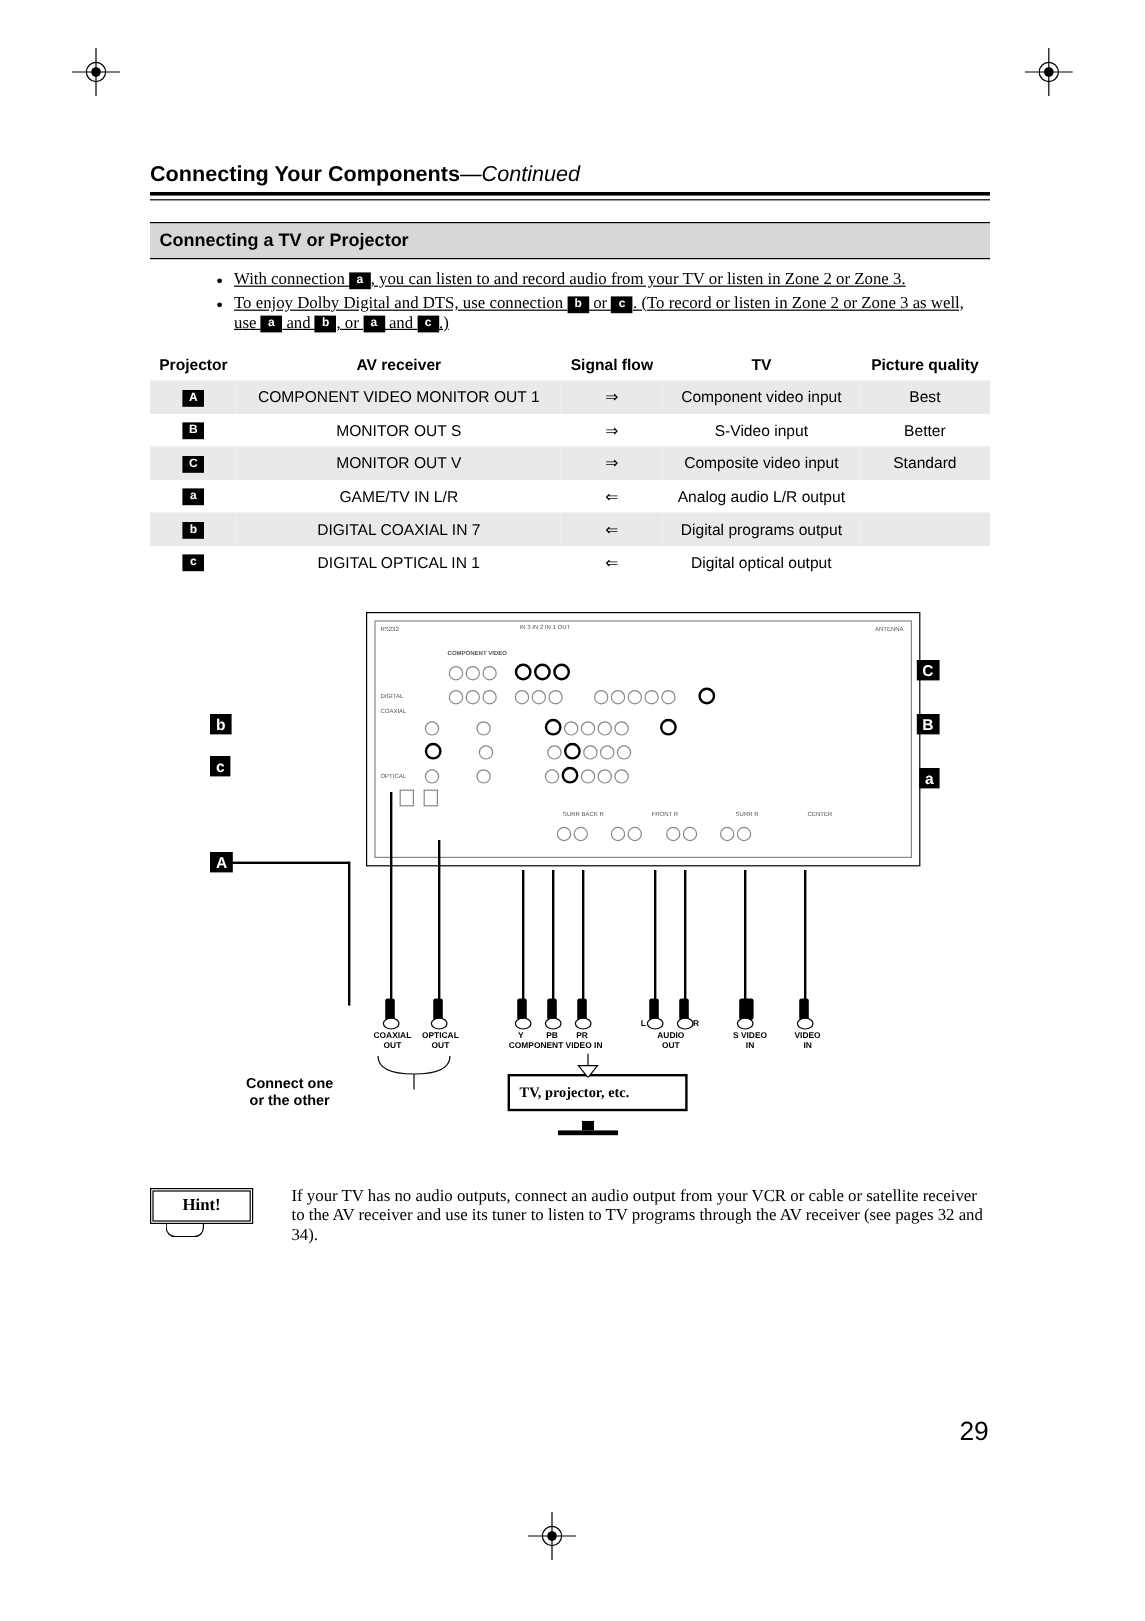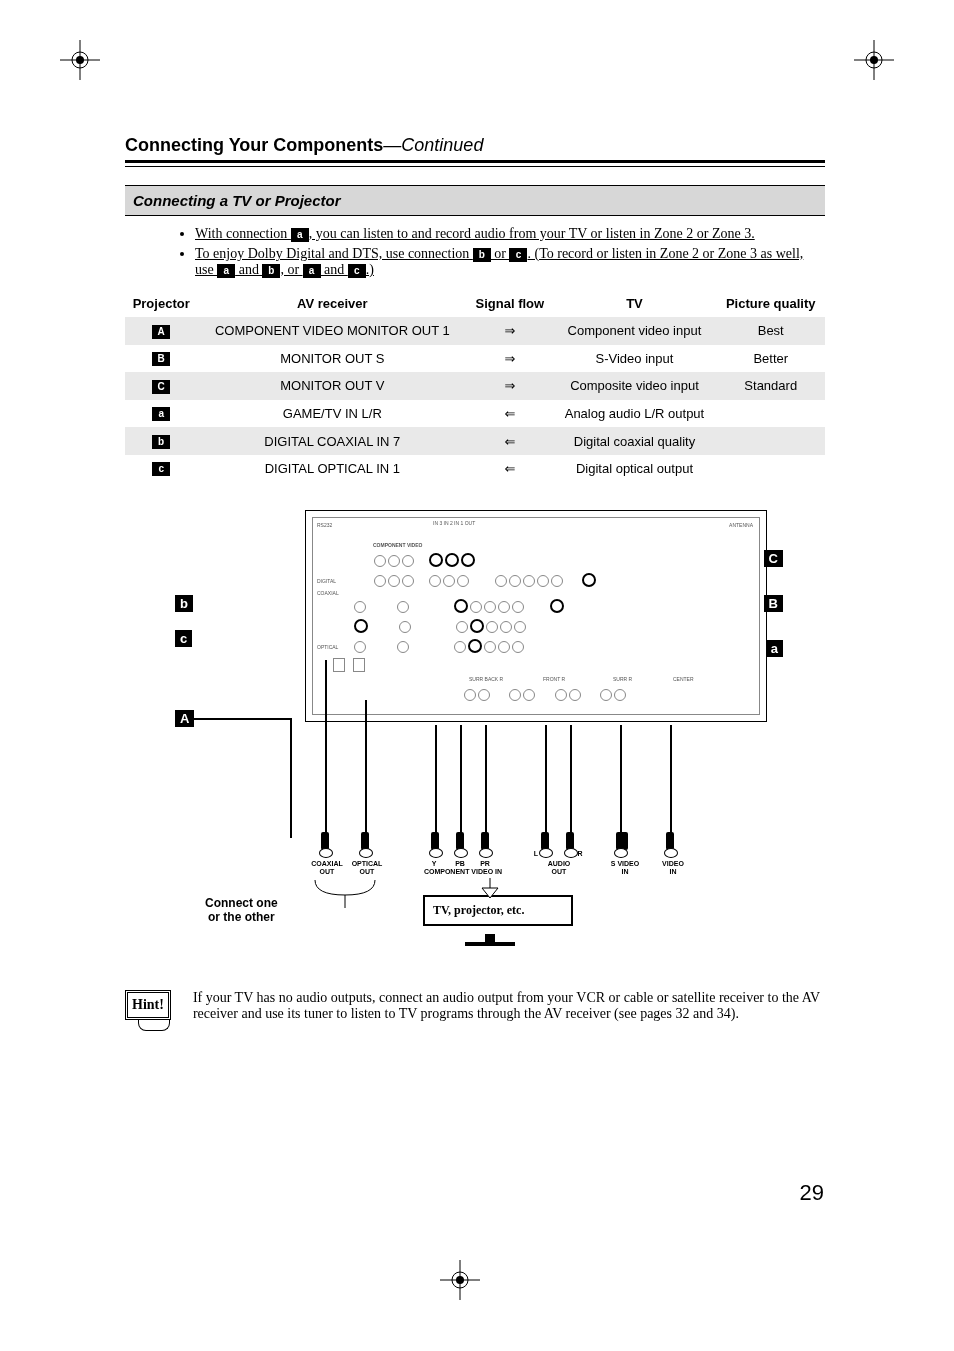--- a/index.html
+++ b/index.html
@@ -1,21 +1,21 @@
 <!DOCTYPE html>
 <html><head>
 <meta charset="utf-8">
 <style>
   html,body{margin:0;padding:0;background:#fff;}
   body{width:954px;height:1351px;position:relative;font-family:Arial,Helvetica,sans-serif;color:#000;}
   .page{position:absolute;left:125px;top:135px;width:700px;}
   .h1{font-size:18px;font-weight:bold;}
   .h1 .cont{font-style:italic;font-weight:normal;}
   hr.thick{border:none;border-top:3px solid #000;border-bottom:1px solid #000;height:3px;margin:4px 0 18px 0;}
-  .section-bar{background:#d7d7d7;border-top:1px solid #000;border-bottom:1px solid #000;padding:6px 8px;font-size:15px;font-weight:bold;font-style:italic;}
+  .section-bar{background:#d7d7d7;border-top:1px solid #000;border-bottom:1px solid #000;padding:6px 8px;font-size:15px;font-weight:bold;}
   .step-box{border:1px solid #000;border-radius:28px;padding:10px 14px 14px 14px;margin:16px 0;font-size:13px;}
   .step-title{font-weight:bold;font-size:13px;margin-bottom:4px;}
   .serif{font-family:"Times New Roman",Times,serif;font-size:14px;}
   .chip{display:inline-block;min-width:12px;padding:0 3px;font-size:10px;font-weight:bold;line-height:14px;text-align:center;background:#000;color:#fff;vertical-align:middle;font-family:Arial,sans-serif;}
   .bullets{margin:10px 0 12px 30px;font-family:"Times New Roman",Times,serif;font-size:14px;}
   .bullets li{margin-bottom:4px;text-decoration:underline;}
   table.conn{width:100%;border-collapse:collapse;font-size:13px;margin-top:6px;}
   table.conn th{font-weight:bold;padding:6px 4px;text-align:center;}
   table.conn td{padding:6px 4px;text-align:center;}
   table.conn tr.shade td{background:#e9e9e9;}
@@ -26,21 +26,21 @@
   .conn-row{position:absolute;left:0;right:0;height:14px;}
   .jack{display:inline-block;width:10px;height:10px;border:1px solid #888;border-radius:50%;margin:1px;}
   .callout{position:absolute;background:#000;color:#fff;font-weight:bold;font-size:13px;padding:1px 5px;}
   .cable{position:absolute;border-left:2px solid #000;}
   .cable-h{position:absolute;border-top:2px solid #000;}
   .plug{position:absolute;width:8px;height:18px;background:#000;border-radius:2px;}
   .plug::after{content:"";position:absolute;left:-2px;bottom:-8px;width:12px;height:8px;border:1px solid #000;border-radius:50%;background:#fff;}
   .tv-box{position:absolute;left:248px;top:395px;width:130px;border:2px solid #000;padding:6px 8px;font-weight:bold;font-size:12px;font-family:"Times New Roman",serif;}
   .tv-label{position:absolute;font-size:7px;font-weight:bold;text-align:center;line-height:8px;}
   .hint-box{display:flex;align-items:flex-start;margin-top:30px;}
-  .hint-badge{border:3px double #000;padding:4px 4px;font-weight:bold;font-family:"Times New Roman",serif;font-size:14px;margin-right:22px;position:relative;}
+  .hint-badge{border:3px double #000;padding:4px 24px;font-weight:bold;font-family:"Times New Roman",serif;font-size:14px;margin-right:32px;position:relative;}
   .hint-badge::after{content:"";position:absolute;left:10px;bottom:-14px;width:30px;height:10px;border:1px solid #000;border-top:none;border-radius:0 0 8px 8px;}
   .hint-text{font-family:Liberation Serif, serif;font-size:14px;flex:1;}
   .page-num{position:absolute;right:130px;top:1180px;font-size:22px;}
   .regmark{position:absolute;width:40px;height:40px;}
   .regmark svg{width:40px;height:40px;}
   .connect-note{font-size:12px;text-align:center;font-weight:bold;}
 </style>
 </head>
 <body>
 
@@ -125,21 +125,21 @@
           <td><span class="chip">a</span></td>
           <td>GAME/TV IN L/R</td>
           <td>⇐</td>
           <td>Analog audio L/R output</td>
           <td></td>
         </tr>
         <tr class="shade">
           <td><span class="chip">b</span></td>
           <td>DIGITAL COAXIAL IN 7</td>
           <td>⇐</td>
-          <td>Digital coaxial quality</td>
+          <td>Digital programs output</td>
           <td></td>
         </tr>
         <tr>
           <td><span class="chip">c</span></td>
           <td>DIGITAL OPTICAL IN 1</td>
           <td>⇐</td>
           <td>Digital optical output</td>
           <td></td>
         </tr>
       </tbody>

